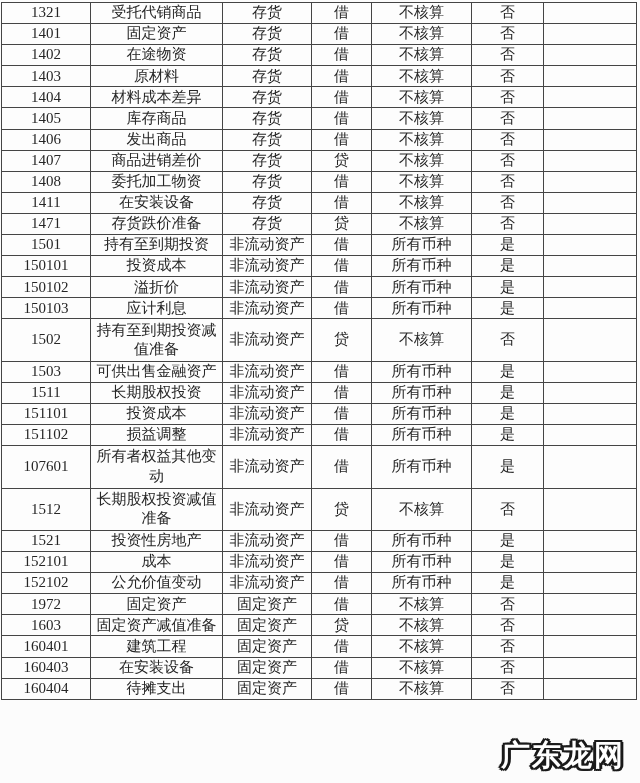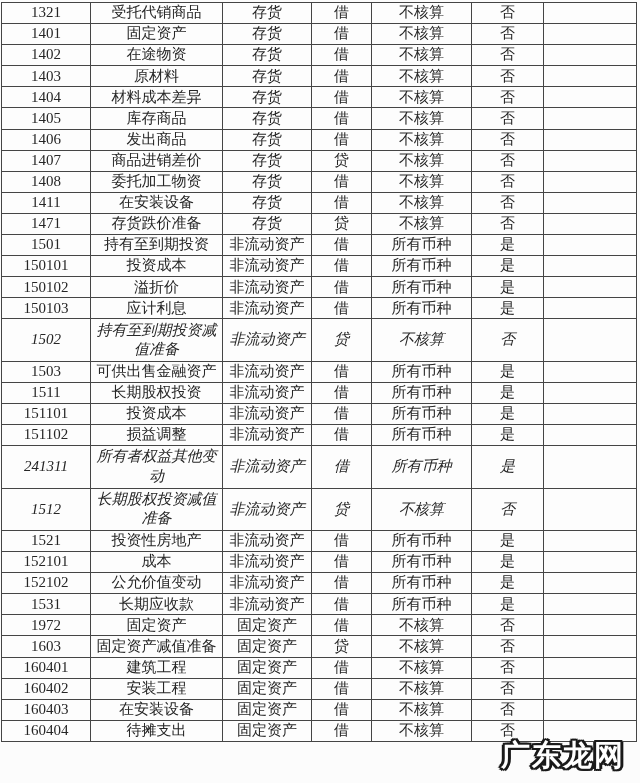--- a/index.html
+++ b/index.html
@@ -29,21 +29,21 @@
     text-align: center;
     vertical-align: middle;
     font-size: 15px;
     color: #262626;
     padding: 0 2px;
     line-height: 1.3;
     overflow: hidden;
     word-break: break-all;
   }
   table.accounts tr { height: 21.1px; }
-  table.accounts tr.tall { height: 42.4px; font-style: italic; }
+  table.accounts tr.tall { height: 42.4px; }
   .col-code    { width: 89px; }
   .col-name    { width: 132px; }
   .col-cat     { width: 89px; }
   .col-dir     { width: 60px; }
   .col-cur     { width: 100px; }
   .col-flag    { width: 72px; }
   .col-note    { width: 93px; }
   .watermark {
     position: absolute;
     left: 501px;
@@ -249,21 +249,21 @@
         <tr>
           <td>151102</td>
           <td>损益调整</td>
           <td>非流动资产</td>
           <td>借</td>
           <td>所有币种</td>
           <td>是</td>
           <td></td>
         </tr>
         <tr class="tall">
-          <td>241311</td>
+          <td>107601</td>
           <td>所有者权益其他变动</td>
           <td>非流动资产</td>
           <td>借</td>
           <td>所有币种</td>
           <td>是</td>
           <td></td>
         </tr>
         <tr class="tall">
           <td>1512</td>
           <td>长期股权投资减值准备</td>
@@ -294,58 +294,40 @@
         <tr>
           <td>152102</td>
           <td>公允价值变动</td>
           <td>非流动资产</td>
           <td>借</td>
           <td>所有币种</td>
           <td>是</td>
           <td></td>
         </tr>
         <tr>
-          <td>1531</td>
-          <td>长期应收款</td>
-          <td>非流动资产</td>
-          <td>借</td>
-          <td>所有币种</td>
-          <td>是</td>
-          <td></td>
-        </tr>
-        <tr>
           <td>1972</td>
           <td>固定资产</td>
           <td>固定资产</td>
           <td>借</td>
           <td>不核算</td>
           <td>否</td>
           <td></td>
         </tr>
         <tr>
           <td>1603</td>
           <td>固定资产减值准备</td>
           <td>固定资产</td>
           <td>贷</td>
           <td>不核算</td>
           <td>否</td>
           <td></td>
         </tr>
         <tr>
           <td>160401</td>
           <td>建筑工程</td>
-          <td>固定资产</td>
-          <td>借</td>
-          <td>不核算</td>
-          <td>否</td>
-          <td></td>
-        </tr>
-        <tr>
-          <td>160402</td>
-          <td>安装工程</td>
           <td>固定资产</td>
           <td>借</td>
           <td>不核算</td>
           <td>否</td>
           <td></td>
         </tr>
         <tr>
           <td>160403</td>
           <td>在安装设备</td>
           <td>固定资产</td>

